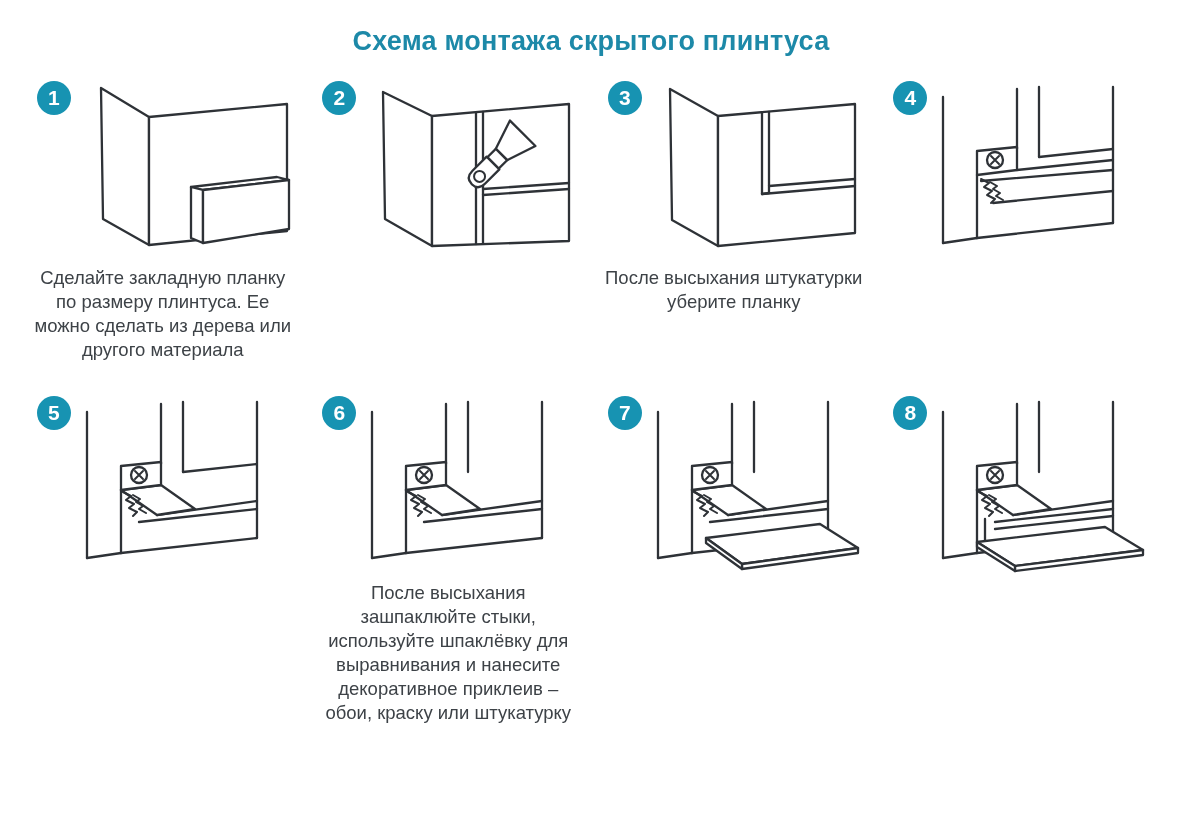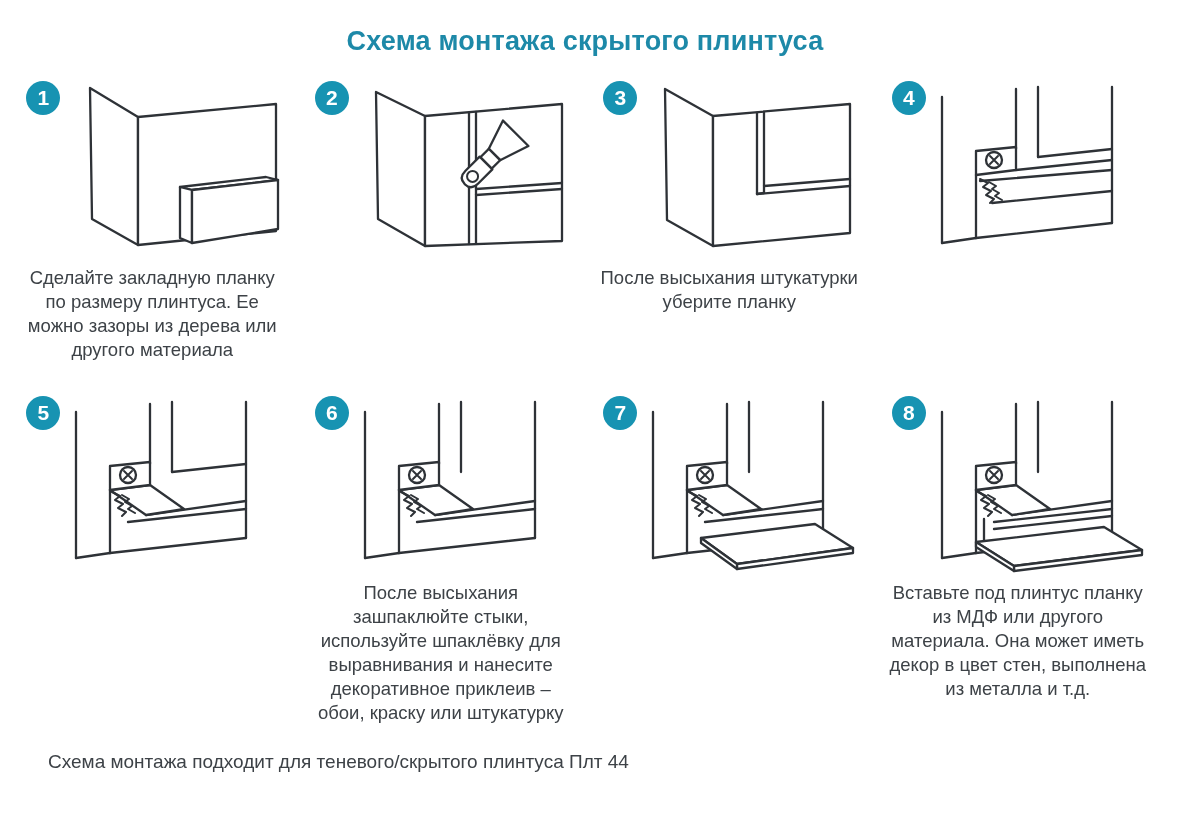--- a/index.html
+++ b/index.html
@@ -2,21 +2,21 @@
 <html><head>
 <meta charset="utf-8">
 <style>
   html,body { margin:0; padding:0; }
   body {
     width:1182px; height:827px; overflow:hidden;
     background:#ffffff;
     font-family:"Liberation Sans", sans-serif;
     --accent:#1d89a8; --badge:#1793b2; --line:#2e3237; --text:#3d4247;
   }
-  .page { padding:22px 26px 0 14px; }
+  .page { padding:22px 26px 0 26px; }
   .title {
     text-align:center; color:var(--accent);
     font-size:27px; font-weight:700; margin:4px 0 16px 0;
     letter-spacing:.2px;
   }
   .grid {
     display:grid; grid-template-columns:repeat(4,1fr);
     column-gap:12px; row-gap:26px;
   }
   .step { display:flex; flex-direction:column; align-items:center; }
@@ -55,21 +55,21 @@
       <div class="figure">
         <svg class="art" width="250" height="185" viewBox="0 0 250 185">
           <path class="f" d="M60 15 L108 44 L108 172 L62 146 Z"></path>
           <path class="f" d="M108 44 L246 31 L246 158 L108 172 Z"></path>
           <path class="f" d="M150 114 L236 104 L248 107 L162 117 Z"></path>
           <path class="f" d="M150 114 L162 117 L162 170 L150 165 Z"></path>
           <path class="f" d="M162 117 L248 107 L248 156 L162 170 Z"></path>
         </svg>
         <span class="badge">1</span>
       </div>
-      <p class="caption">Сделайте закладную планку по размеру плинтуса. Ее можно зазоры из дерева или другого материала</p>
+      <p class="caption">Сделайте закладную планку по размеру плинтуса. Ее можно сделать из дерева или другого материала</p>
     </div>
 
     <div class="step">
       <div class="figure">
         <svg class="art" width="250" height="185" viewBox="0 0 250 185">
           <path class="f" d="M57 19 L106 43 L106 173 L59 146 Z"></path>
           <path class="f" d="M106 43 L243 31 L243 168 L106 173 Z"></path>
           <line x1="150" y1="40" x2="150" y2="171"></line>
           <line x1="157" y1="39" x2="157" y2="170"></line>
           <line x1="157" y1="116" x2="243" y2="110"></line>
@@ -222,20 +222,18 @@
           <path class="thin" d="M82 104 l8 4 l-5 4 l8 4 l-5 4 l8 4 l-4 4"></path>
           <path class="thin" d="M92 107 l7 4 l-4 3 l7 4 l-4 3 l7 4"></path>
           <g>
             <path class="f" d="M80 154 L208 139 L246 162 L118 178 Z"></path>
             <path class="f" d="M118 178 L246 162 L246 167 L118 183 Z"></path>
             <path class="f" d="M80 154 L118 178 L118 183 L80 159 Z"></path>
           </g>
         </svg>
         <span class="badge">8</span>
       </div>
-      <p class="caption">Вставьте под плинтус планку из МДФ или другого материала. Она может иметь декор в цвет стен, выполнена из металла и т.д.</p>
     </div>
 
   </div>
 
-  <p class="footer">Схема монтажа подходит для теневого/скрытого плинтуса Плт 44</p>
 
 </div>
 
 </body></html>

